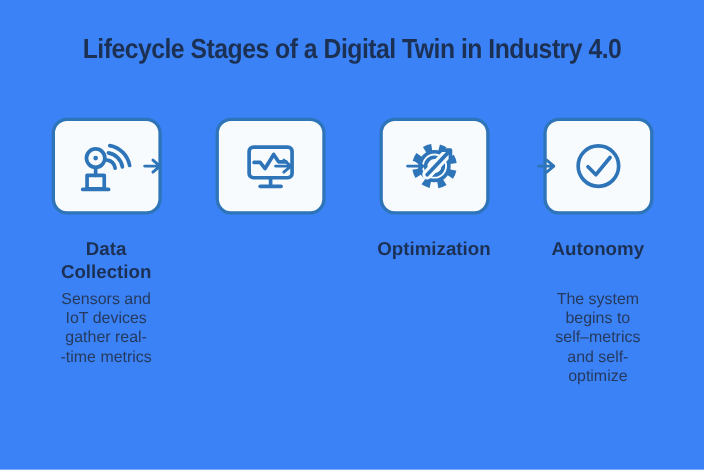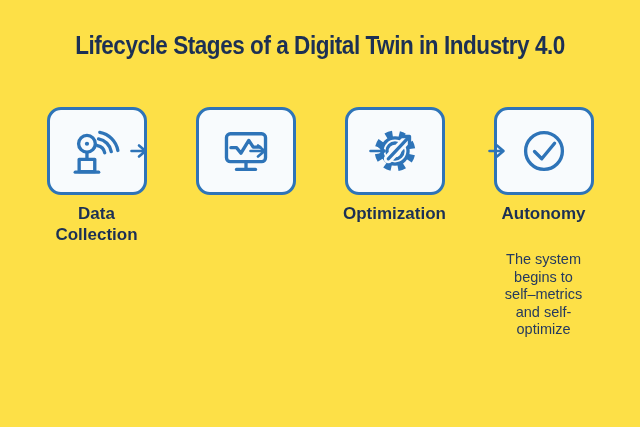--- a/index.html
+++ b/index.html
@@ -1,19 +1,19 @@
 <!DOCTYPE html>
 <html><head>
 <meta charset="utf-8">
 <style>
   html,body { margin:0; padding:0; }
   .canvas {
     position:relative;
     width:640px; height:427px;
-    background:#fde047;
+    background:#3b82f6;
     font-family:"Liberation Sans", sans-serif;
     overflow:hidden;
   }
   .title {
     margin:31px 0 0;
     text-align:center;
     font-size:25px;
     font-weight:bold;
     letter-spacing:-0.5px;
     color:#1c3054;
@@ -32,21 +32,21 @@
     box-sizing:border-box;
     width:100px; height:88px;
     margin:0 auto;
     background:#f8fbfd;
     border:3px solid #2e74b8;
     border-radius:14px;
     display:flex; align-items:center; justify-content:center;
   }
   .icon-box svg { width:58px; height:58px; display:block; }
   .stage-title {
-    margin-top:8px;
+    margin-top:21px;
     min-height:44px;
     font-size:17px;
     font-weight:bold;
     line-height:21px;
     color:#1c3054;
     white-space:pre-line;
   }
   .stage-desc {
     margin-top:4px;
     font-size:14.5px;
@@ -85,20 +85,24 @@
           <path class="stroke" d="M17,27.5 V33.5"></path>
           <rect class="stroke" x="10" y="33.5" width="14" height="11"></rect>
           <path class="stroke" d="M6.5,45 H27.5"></path>
           <path class="stroke" d="M26.4,21.1 A8,8 0 0 1 32.9,27.6"></path>
           <path class="stroke" d="M27.4,15.2 A14,14 0 0 1 38.8,26.6"></path>
           <path class="stroke" d="M28.5,9.3 A20,20 0 0 1 44.7,25.5"></path>
         </svg>
       </div>
       <div class="stage-title">Data
 Collection</div>
+      <div class="stage-desc">Sensors and
+IoT devices
+gather real-
+-time metrics</div>
     </div>
 
 
     <div class="stage">
       <div class="icon-box">
         <svg viewBox="0 0 52 52">
           <rect class="stroke" x="8.5" y="10.5" width="35" height="25" rx="3.5"></rect>
           <path class="stroke" d="M12.5,23 H17.5 L21.5,28 L28.5,16.5 L32.5,22.5 H38.5"></path>
           <path class="stroke" d="M26,35.5 V41"></path>
           <path class="stroke" d="M17.5,42.5 H34.5"></path>

